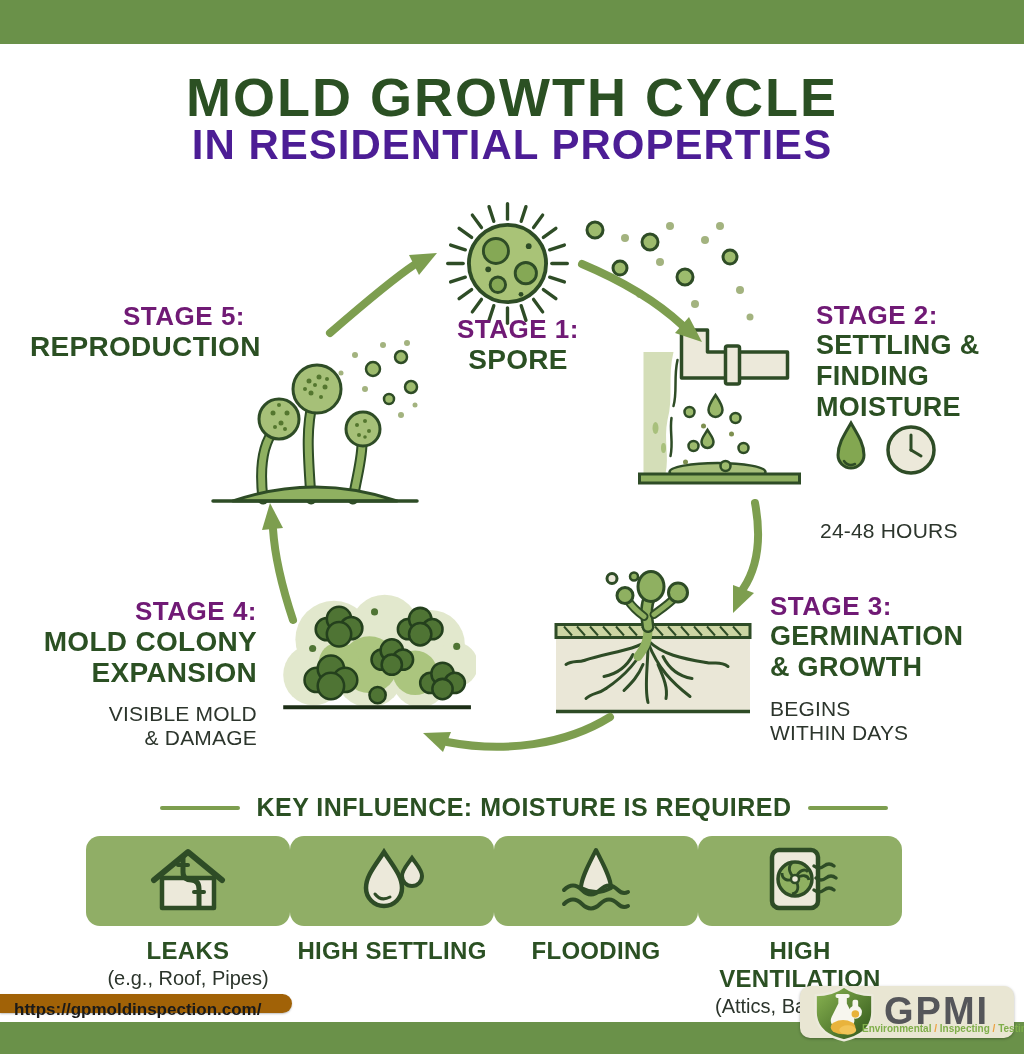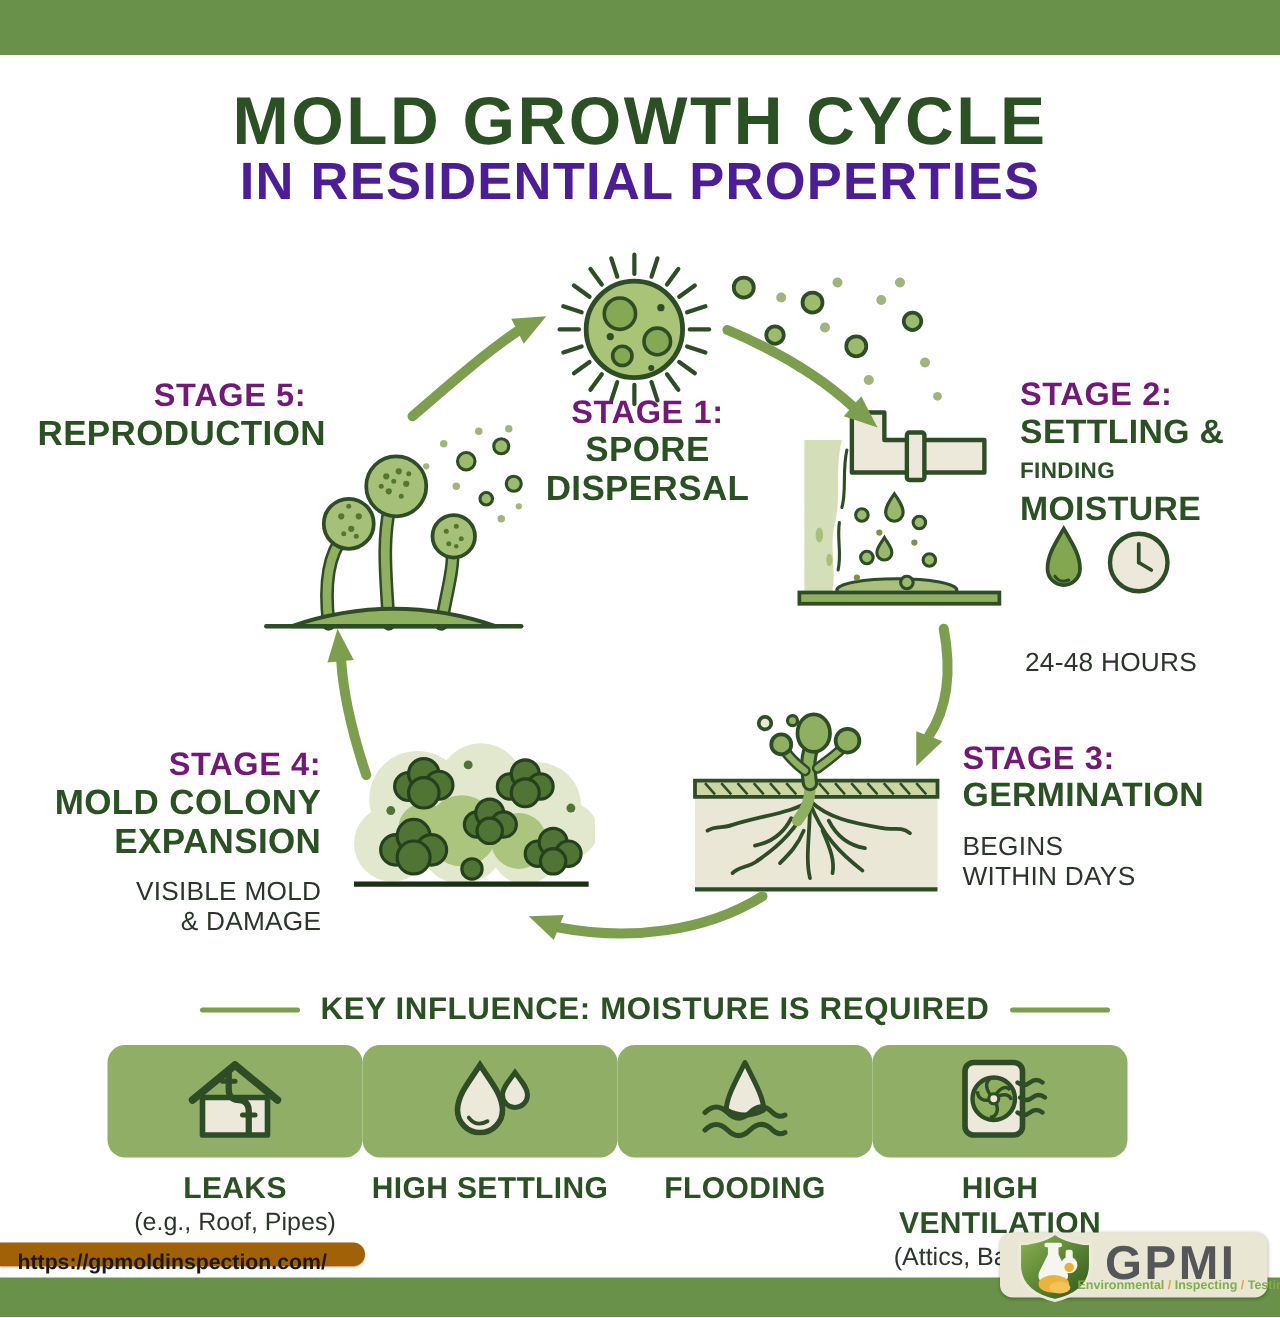--- a/index.html
+++ b/index.html
@@ -95,27 +95,26 @@
         <circle cx="130" cy="92" r="4"></circle>
       <circle cx="175" cy="78" r="4"></circle>
         <circle cx="155" cy="14" r="4"></circle>
       <circle cx="185" cy="105" r="3.5"></circle>
     </g>
   </svg>
 
   <div class="abs ta-c" style="left:398px;top:314px;width:240px;">
     <div class="stage-label">STAGE 1:</div>
     <div class="stage-name">SPORE</div>
-    <div class="stage-name">DISPERSAL</div>
   </div>
 
   <div class="abs ta-l" style="left:816px;top:300px;width:205px;">
     <div class="stage-label">STAGE 2:</div>
     <div class="stage-name" style="font-size:27px;">SETTLING &amp;</div>
-    <div class="stage-name" style="font-size:18px;">FINDING</div>
+    <div class="stage-name" style="font-size:27px;">FINDING</div>
     <div class="stage-name" style="font-size:27px;">MOISTURE</div>
   </div>
   <svg class="abs" style="left:831px;top:419px;" width="40" height="58" viewBox="0 0 40 58">
     <path d="M20,4 C27,16 33,25 33,36 A13,13 0 1,1 7,36 C7,25 13,16 20,4 Z" fill="#83a751" stroke="#2e4c26" stroke-width="3"></path>
     <path d="M13,42 Q17,48 24,45" fill="none" stroke="#2e4c26" stroke-width="2.5" stroke-linecap="round"></path>
   </svg>
   <svg class="abs" style="left:884px;top:423px;" width="54" height="54" viewBox="0 0 54 54">
     <circle cx="27" cy="27" r="23" fill="#ece9da" stroke="#2e4c26" stroke-width="3.5"></circle>
     <line x1="27" y1="27" x2="27" y2="12" stroke="#2e4c26" stroke-width="3" stroke-linecap="round"></line>
     <line x1="27" y1="27" x2="37" y2="33" stroke="#2e4c26" stroke-width="3" stroke-linecap="round"></line>
@@ -148,20 +147,21 @@
     <g fill="#7e9050">
       <circle cx="66" cy="100" r="2.5"></circle>
         <circle cx="94" cy="108" r="2.5"></circle>
         <circle cx="48" cy="136" r="2.5"></circle>
     </g>
   </svg>
 
   <div class="abs ta-l" style="left:770px;top:591px;width:230px;">
     <div class="stage-label">STAGE 3:</div>
     <div class="stage-name" style="font-size:27px;">GERMINATION</div>
+    <div class="stage-name" style="font-size:27px;">&amp; GROWTH</div>
     <div style="height:14px;"></div>
     <div class="stage-note">BEGINS</div>
     <div class="stage-note">WITHIN DAYS</div>
   </div>
 
   <svg class="abs" style="left:548px;top:563px;" width="210" height="158" viewBox="0 0 210 155">
     <rect x="8" y="73" width="194" height="74" fill="#eae7d7"></rect>
     <line x1="8" y1="147" x2="202" y2="147" stroke="#2e4c26" stroke-width="3.5"></line>
     <g stroke="#2e4c26" stroke-width="3" fill="none" stroke-linecap="round">
       <path d="M100,76 C86,86 60,88 36,96"></path>

